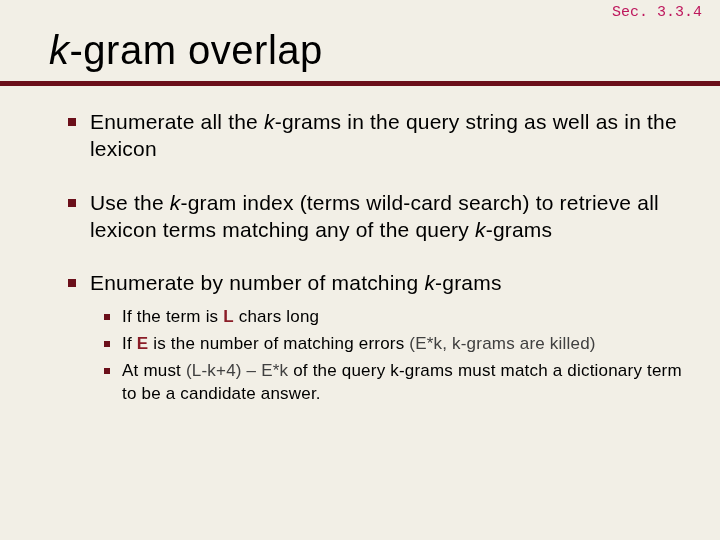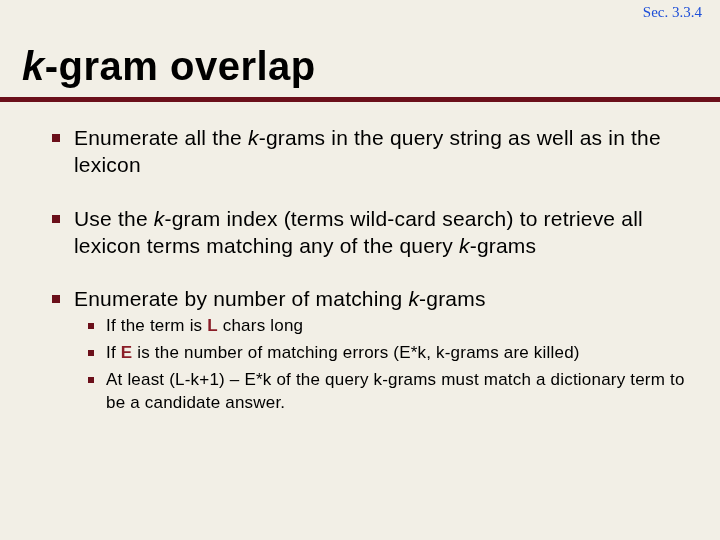--- a/index.html
+++ b/index.html
@@ -8,40 +8,41 @@
     height: 540px;
     background: #f2efe6;
     font-family: Verdana, Geneva, sans-serif;
     overflow: hidden;
     position: relative;
   }
   .section-label {
     position: absolute;
     top: 4px;
     right: 18px;
-    color: #1d4ed8;
+    color: #be185d;
     font-size: 15px;
-    font-family: Liberation Serif, serif;
+    font-family: Liberation Mono, monospace;
   }
   .title {
-    padding: 44px 0 0 22px;
+    padding: 28px 0 0 22px;
     font-size: 40px;
     color: #000;
-    font-weight: bold;
+    font-weight: normal;
     letter-spacing: 0.5px;
+    margin-left: 27px;
   }
   .title .k { font-style: italic; }
   .rule {
     margin-top: 8px;
     height: 5px;
     background: #6b0f1a;
     width: 100%;
   }
   .content {
-    padding: 22px 26px 0 52px;
+    padding: 22px 26px 0 68px;
   }
   ul.main {
     list-style: none;
   }
   ul.main > li {
     position: relative;
     font-size: 21px;
     line-height: 1.3;
     color: #000;
     margin-bottom: 26px;
@@ -52,42 +53,42 @@
     content: "";
     position: absolute;
     left: 0;
     top: 10px;
     width: 8px;
     height: 8px;
     background: #6b0f1a;
   }
   ul.sub {
     list-style: none;
-    margin-top: 3px;
+    margin-top: 10px;
     margin-left: 14px;
   }
   ul.sub > li {
     position: relative;
     font-size: 17px;
     line-height: 1.35;
     color: #000;
     margin-bottom: 4px;
     padding-left: 18px;
   }
   ul.sub > li::before {
     content: "";
     position: absolute;
     left: 0;
     top: 8px;
     width: 6px;
     height: 6px;
     background: #6b0f1a;
   }
   .ki { font-style: italic; }
-  .maroon { color: #000000; }
+  .maroon { color: #404040; }
   .maroon-b { color: #8a1d27; font-weight: bold; }
 </style>
 </head>
 <body>
 
 <div class="section-label">Sec. 3.3.4</div>
 
 <h1 class="title">
   <span class="k">k</span><span>-gram overlap</span>
 </h1>
@@ -104,18 +105,18 @@
     <li>
       <span>Enumerate by number of matching </span><span class="ki">k</span><span>-grams</span>
       <ul class="sub">
         <li>
           <span>If the term is </span><span class="maroon-b">L</span><span> chars long</span>
         </li>
         <li>
           <span>If </span><span class="maroon-b">E</span><span> is the number of matching errors  </span><span class="maroon">(E*k, k-grams are killed)</span>
         </li>
         <li>
-          <span>At least </span><span class="maroon">(L-k+1) – E*k</span><span> of the query k-grams must match a dictionary term to be a candidate answer.</span>
+          <span>At must </span><span class="maroon">(L-k+4) – E*k</span><span> of the query k-grams must match a dictionary term to be a candidate answer.</span>
         </li>
       </ul>
     </li>
   </ul>
 </div>
 
 </body></html>

